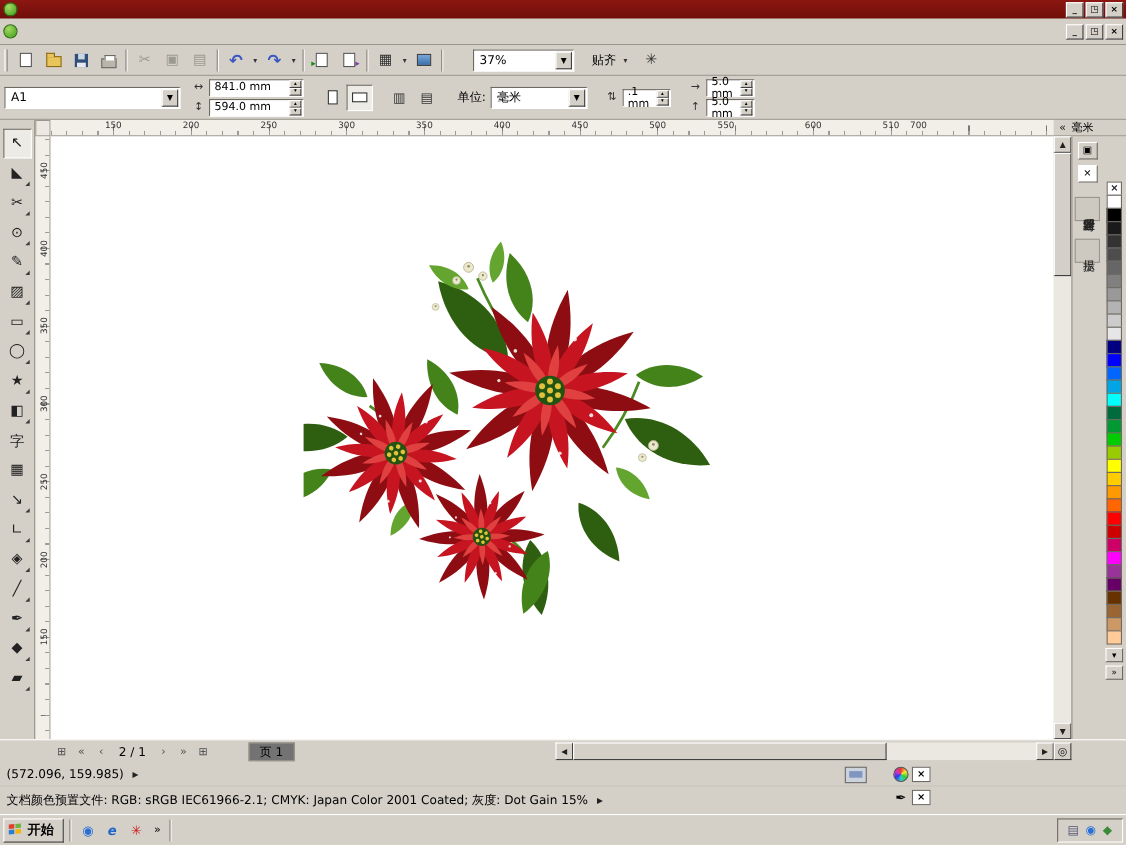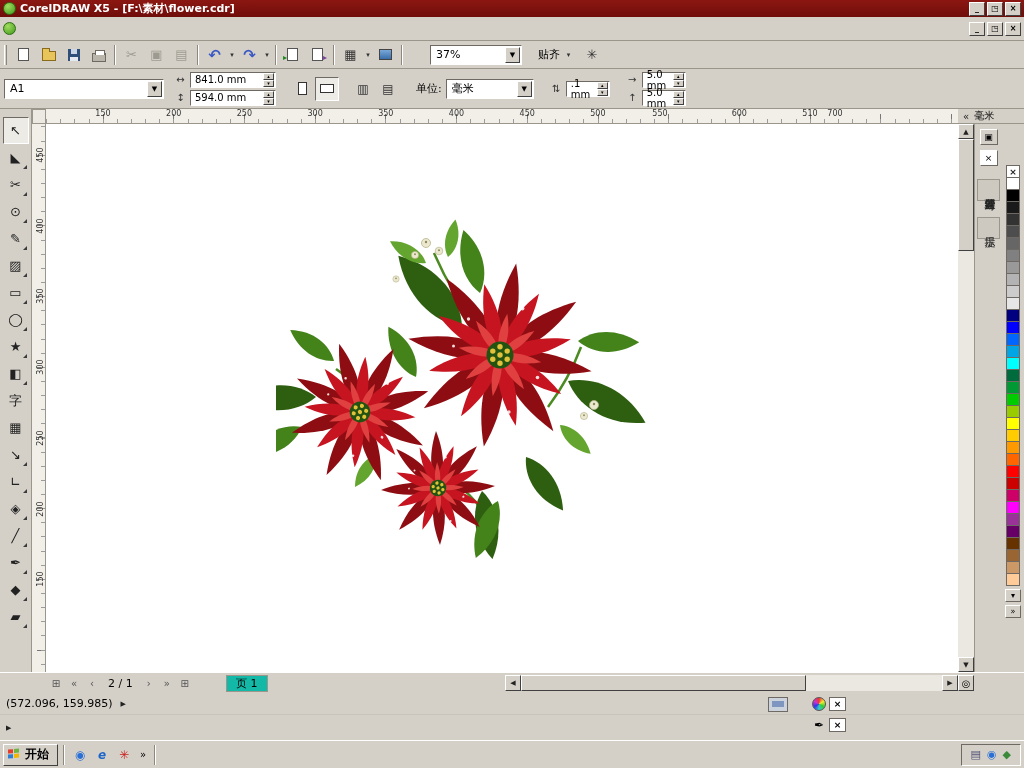--- a/index.html
+++ b/index.html
@@ -108,21 +108,21 @@
 .swcol{display:flex;flex-direction:column;align-items:center;}
 .swatch{width:14px;height:13px;border:1px solid #6e6a63;margin-top:-1px;flex:none;}
 .swatch.none{background:#fff;display:flex;align-items:center;justify-content:center;font-size:9px;font-weight:bold;color:#222;}
 .pbtn{width:16px;height:13px;margin-top:3px;display:flex;align-items:center;justify-content:center;font-size:8px;background:#d4d0c8;border:1px solid;border-color:#fff #6e6a63 #6e6a63 #fff;}
 
 
 .bottombar{position:absolute;left:0;top:672px;width:1024px;height:21px;background:#d4d0c8;border-top:1px solid #fff;}
 .pagenav{position:absolute;left:48px;top:2px;display:flex;align-items:center;gap:2px;}
 .pnbtn{width:16px;height:16px;display:flex;align-items:center;justify-content:center;font-size:10px;color:#555;}
 .pginfo{padding:0 6px;font-size:11px;color:#000;}
-.pagetab{position:absolute;left:226px;top:2px;height:17px;background:#14b8a6;border:1px solid #9a968c;display:flex;align-items:center;padding:0 9px;font-size:11px;}
+.pagetab{position:absolute;left:226px;top:2px;height:17px;background:#737373;border:1px solid #9a968c;display:flex;align-items:center;padding:0 9px;font-size:11px;}
 .hscroll{position:absolute;left:505px;top:2px;width:453px;height:16px;background:#ebe8e2;}
 .hscroll .left{position:absolute;left:0;top:0;height:16px;}
 .hscroll .right{position:absolute;right:0;top:0;height:16px;}
 .hthumb{position:absolute;left:16px;top:0;width:285px;height:16px;background:#d4d0c8;border:1px solid;border-color:#fff #404040 #404040 #fff;}
 .navcorner{position:absolute;left:958px;top:2px;width:16px;height:16px;background:#d4d0c8;border:1px solid;border-color:#fff #404040 #404040 #fff;display:flex;align-items:center;justify-content:center;font-size:10px;}
 
 
 .status1{position:absolute;left:0;top:693px;width:1024px;height:21px;background:#d4d0c8;display:flex;align-items:center;padding-left:6px;gap:8px;}
 .status2{position:absolute;left:0;top:714px;width:1024px;height:26px;background:#d4d0c8;border-top:1px solid #c8c4bb;display:flex;align-items:center;padding-left:6px;gap:8px;}
 .flyout-tri{font-size:7px;color:#222;}
@@ -147,21 +147,20 @@
 .tray{margin-left:auto;height:22px;display:flex;align-items:center;gap:6px;padding:0 9px;border:1px solid;border-color:#6e6a63 #fff #fff #6e6a63;}
 .trayic{font-size:11px;}
 </style>
 </head>
 <body>
 
 <div id="app">
 
   <div class="titlebar">
     <span class="balloon"></span>
-    <span class="title-text">CorelDRAW X5 - [F:\素材\flower.cdr]</span>
     <span class="winbtns">
       <span class="wbtn">_</span>
       <span class="wbtn">◳</span>
       <span class="wbtn">×</span>
     </span>
   </div>
 
   <div class="menubar">
     <span class="balloon"></span>
     <span class="winbtns">
@@ -556,20 +555,21 @@
       <span class="sarrow right">▶</span>
     </div>
     <span class="navcorner">◎</span>
   </div>
 
   <div class="status1">
     <span>(572.096, 159.985)</span>
     <span class="flyout-tri">▶</span>
   </div>
   <div class="status2">
+    <span>文档颜色预置文件: RGB: sRGB IEC61966-2.1; CMYK: Japan Color 2001 Coated; 灰度: Dot Gain 15%</span>
     <span class="flyout-tri">▶</span>
   </div>
   <div class="proof-icon"></div>
   <div class="fo-block">
     <div class="fo-row">
       <span class="cwheel"></span>
       <span class="nonebox">×</span>
     </div>
     <div class="fo-row">
       <span class="penic">✒</span>

